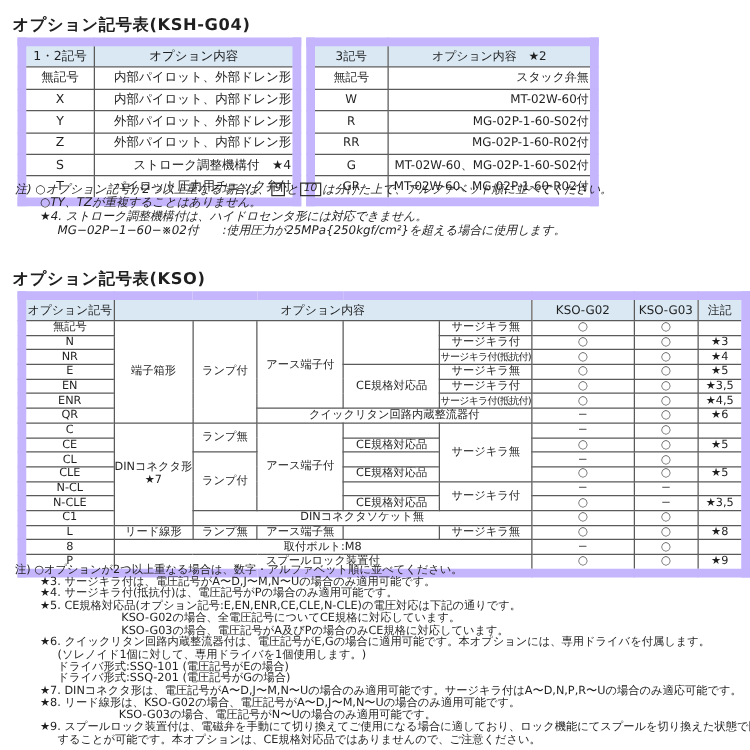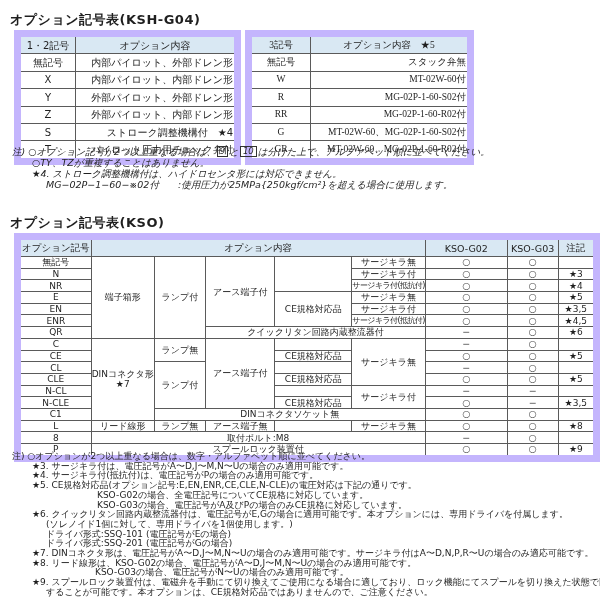--- a/index.html
+++ b/index.html
@@ -77,29 +77,29 @@
         <td class="sym">S</td>
         <td class="cnt">ストローク調整機構付　★4</td>
       </tr>
   <tr>
         <td class="sym">T</td>
         <td class="cnt">パイロット圧力用チェック弁付</td>
       </tr>
 </tbody>
   </table>
 
-<table class="tbl top-tbl abs" id="t2" style="left:245px;top:30px;font-family:Liberation Serif, serif;">
+<table class="tbl top-tbl abs" id="t2" style="left:245px;top:30px;">
   <colgroup>
       <col style="width:62px">
       <col style="width:160px">
     </colgroup>
   <tbody>
       <tr>
     <th>3記号</th>
-    <th>オプション内容　★5</th>
+    <th>オプション内容　★2</th>
   </tr>
   <tr>
         <td class="sym">無記号</td>
         <td class="cnt">スタック弁無</td>
       </tr>
   <tr>
         <td class="sym">W</td>
         <td class="cnt">MT-02W-60付</td>
       </tr>
   <tr>

